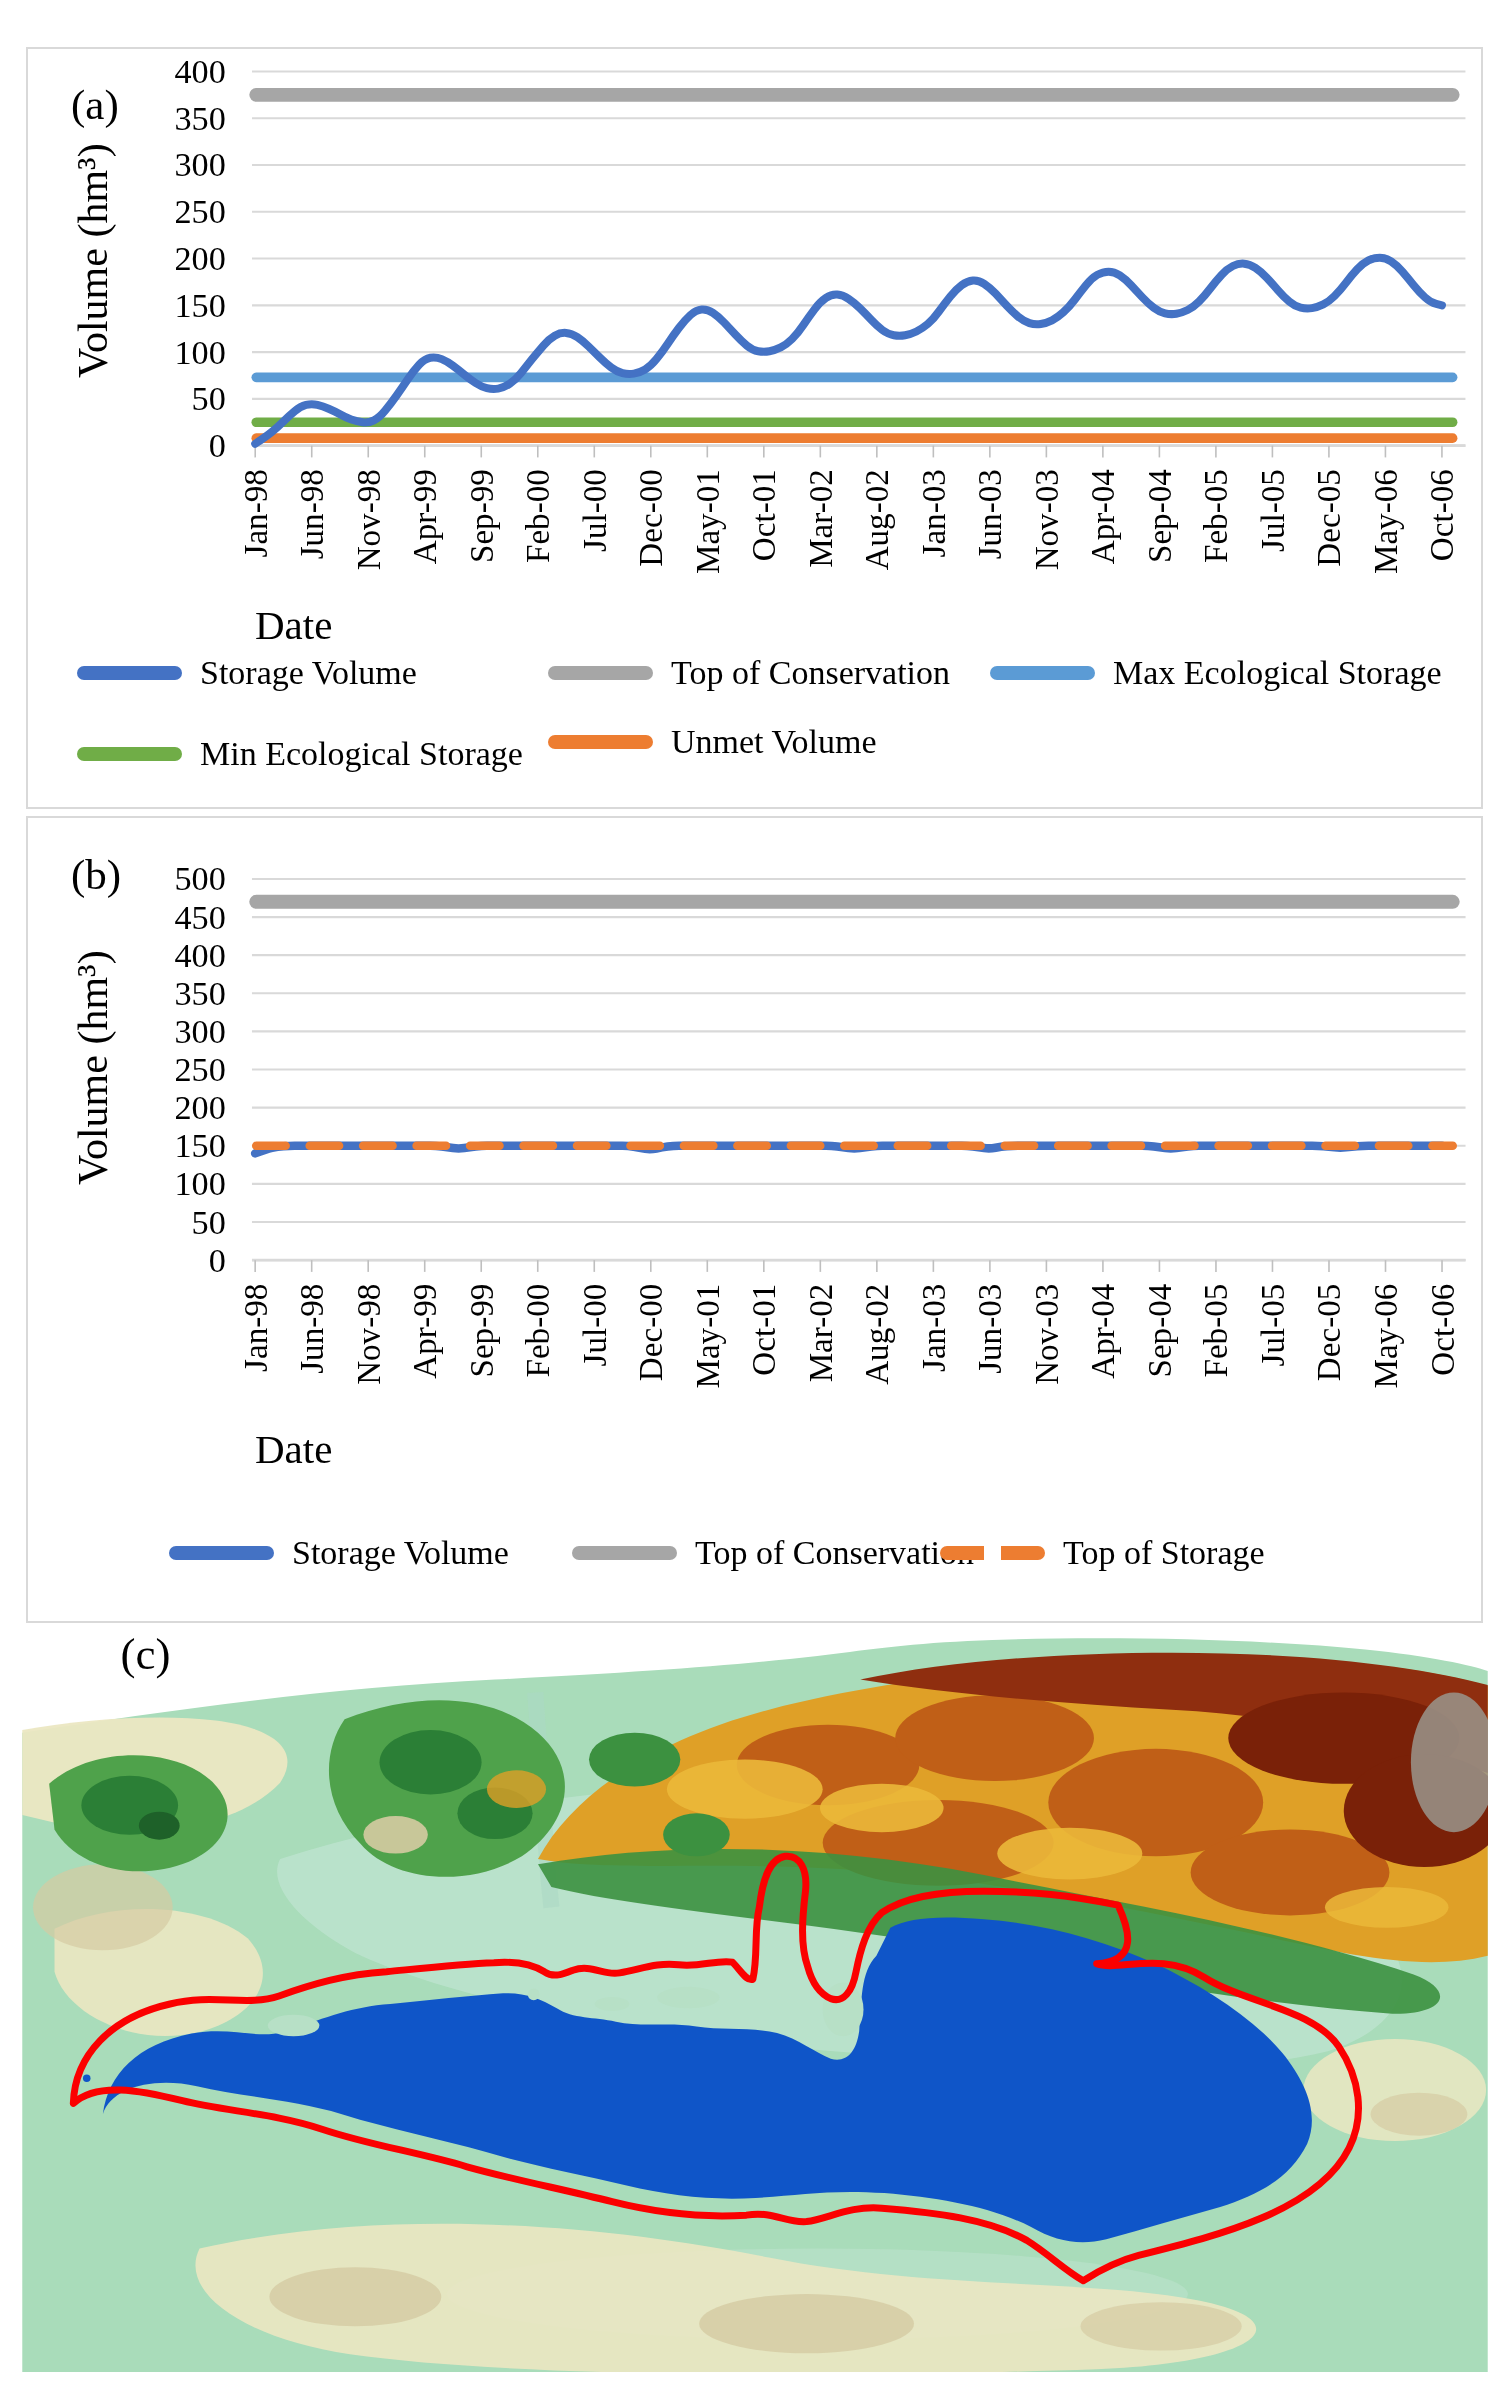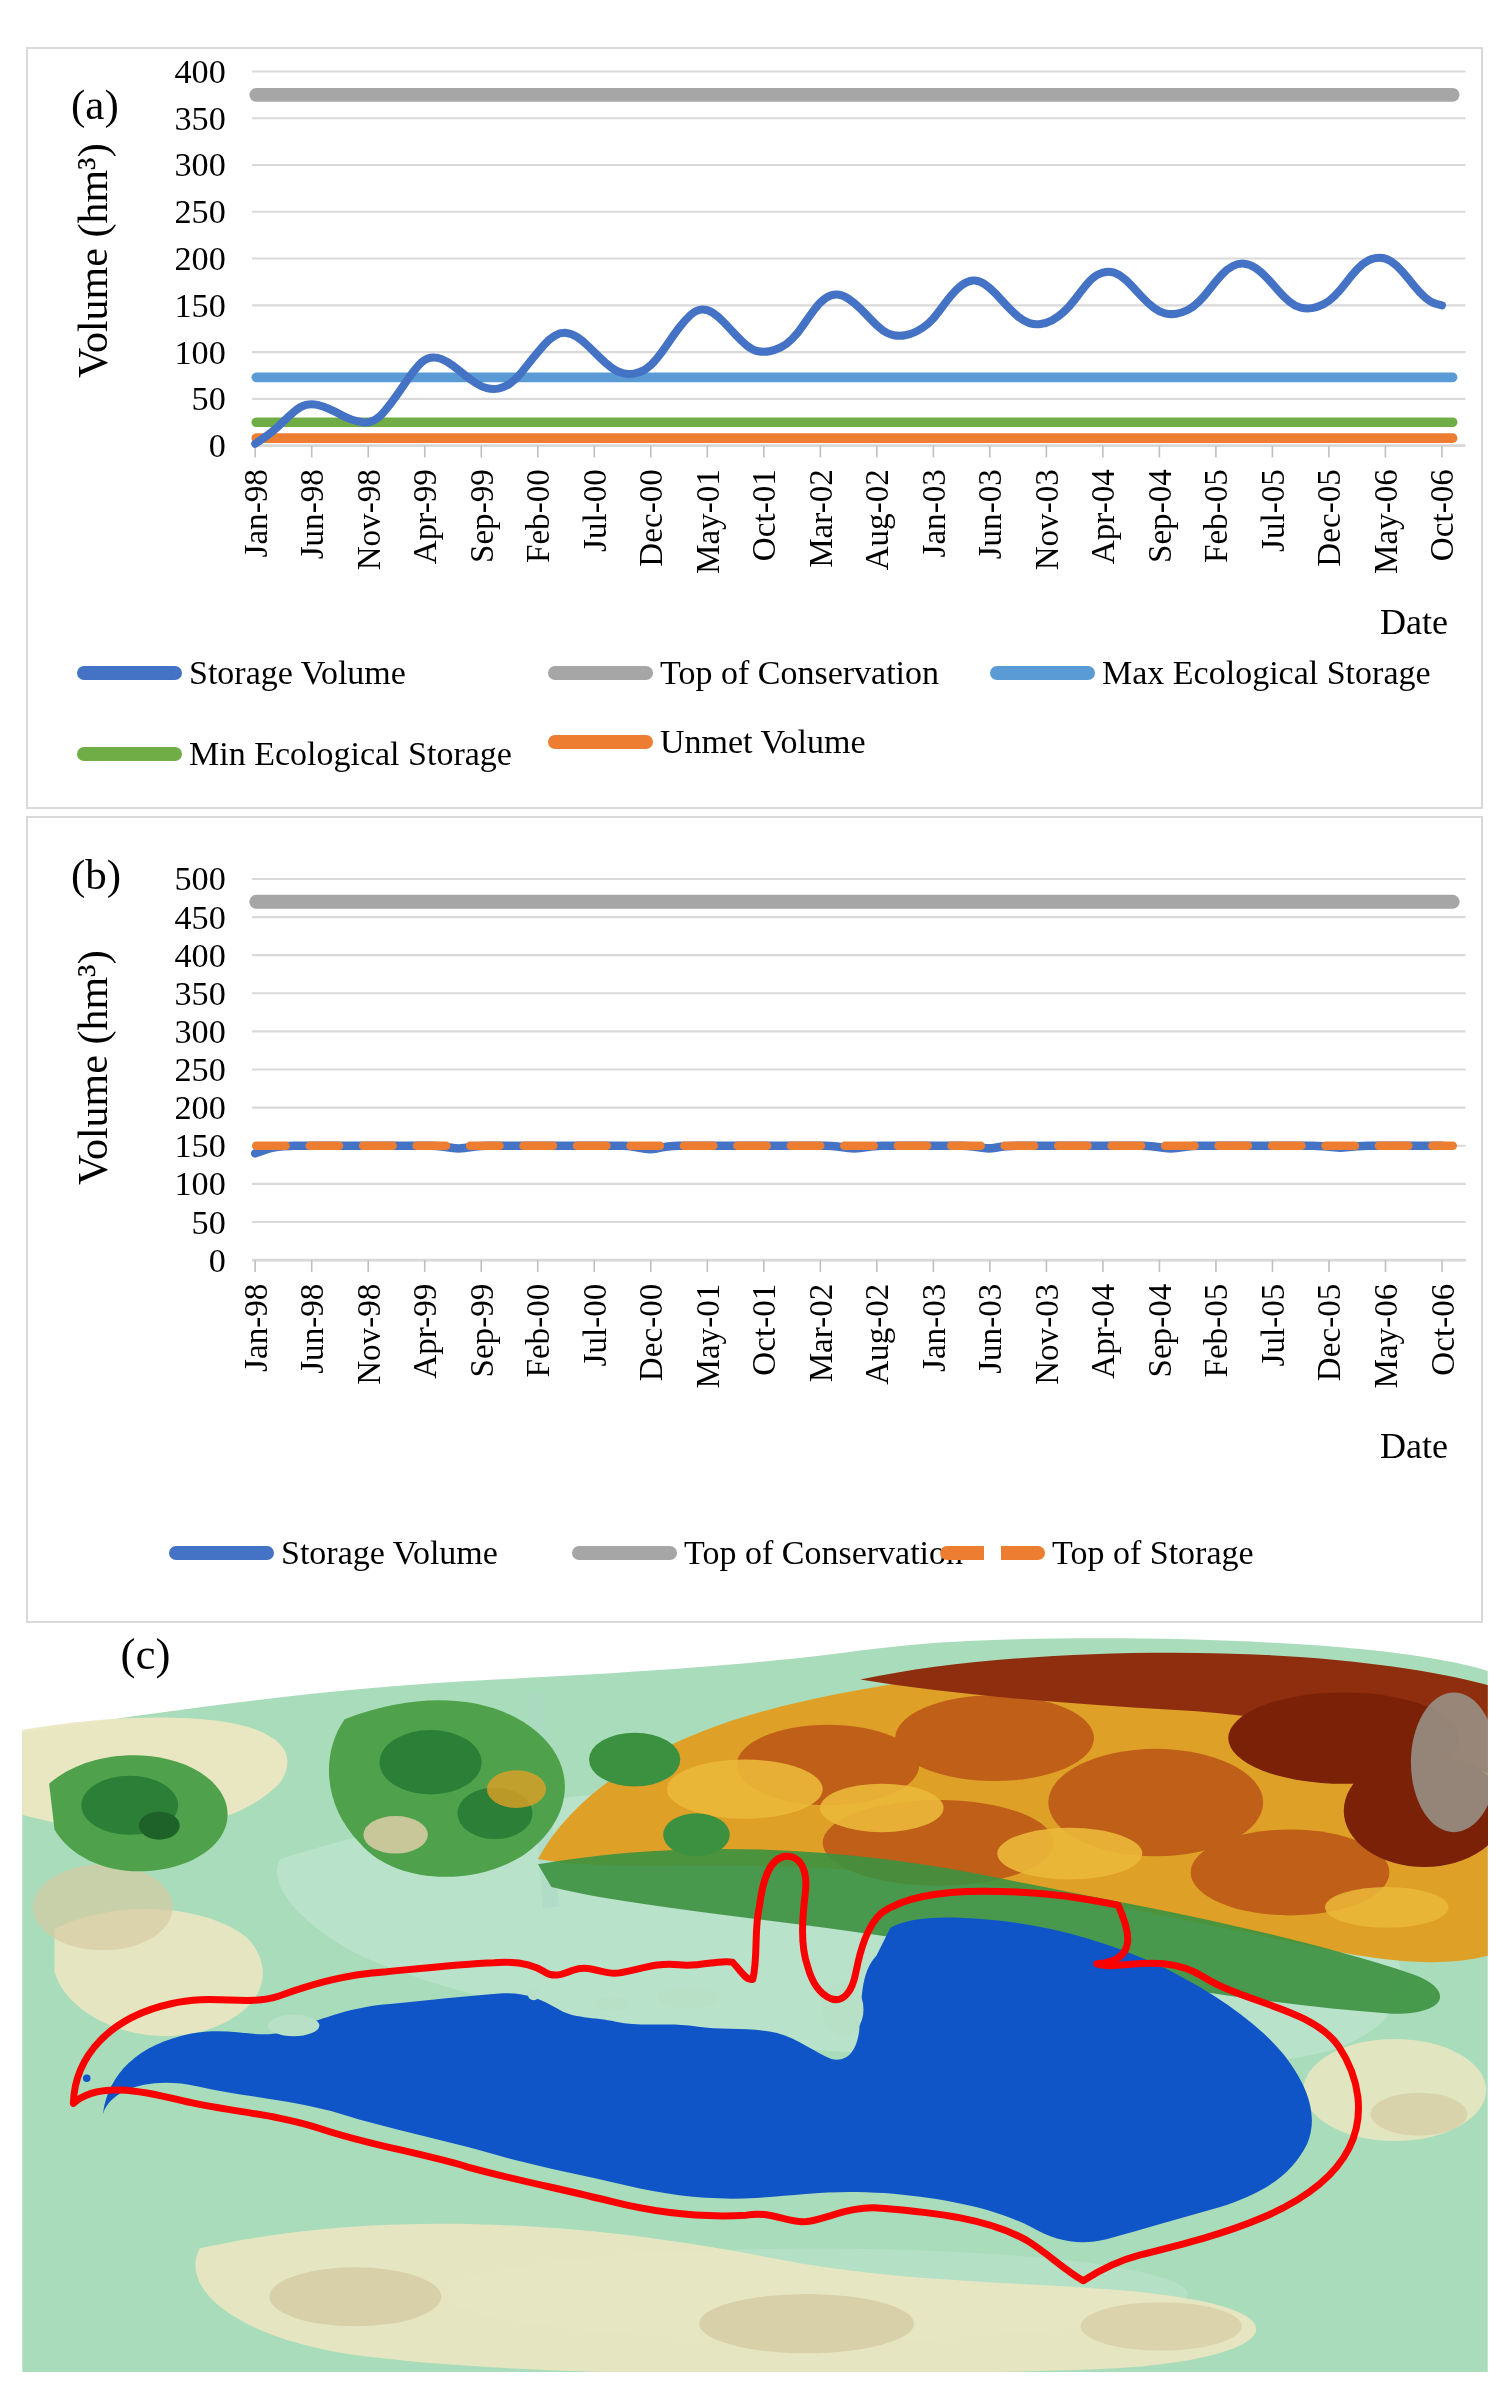--- a/index.html
+++ b/index.html
@@ -7,24 +7,24 @@
   .panel{position:absolute;left:26px;width:1457px;background:#fff;border:2.7px solid #D9D9D9;box-sizing:border-box;}
   #panelA{top:47px;height:762px;}
   #panelB{top:816px;height:807px;}
   .plabel{position:absolute;font-size:43px;line-height:1;}
   #panelA .plabel{left:43px;top:34px;}
   #panelB .plabel{left:43px;top:35px;}
   .ytitle{position:absolute;left:35px;top:16px;height:392px;width:59px;display:flex;align-items:center;justify-content:center;
           writing-mode:vertical-rl;transform:rotate(180deg);font-size:42px;white-space:nowrap;}
   #panelB .ytitle{top:54px;}
   .chartsvg{position:absolute;left:0;top:0;width:100%;height:100%;}
-  .xtitle{position:absolute;left:227px;width:1193px;text-align:right;font-size:36px;}
+  .xtitle{position:absolute;left:227px;width:1193px;text-align:left;font-size:41px;}
   #panelA .xtitle{top:552px;}
   #panelB .xtitle{top:607px;}
-  .li{position:absolute;height:34px;display:flex;align-items:center;gap:7px;font-size:34px;white-space:nowrap;}
+  .li{position:absolute;height:34px;display:flex;align-items:center;gap:18px;font-size:34px;white-space:nowrap;}
   .sw{display:inline-block;width:105px;height:14.5px;border-radius:7.5px;flex:0 0 auto;}
   #la1{left:49px;top:607px} #la2{left:520px;top:607px} #la3{left:962px;top:607px}
   #la4{left:49px;top:688px} #la5{left:520px;top:676px}
   #lb1{left:141px;top:718px} #lb2{left:544px;top:718px} #lb3{left:912px;top:718px}
   #mapPanel{position:absolute;left:21.5px;top:1628px;width:1466px;height:744px;}
   #mapPanel .plabel{left:99px;top:4.3px;font-size:45px;}
   .mapsvg{position:absolute;left:0;top:0;width:100%;height:100%;}
 </style>
 </head>
 <body>

